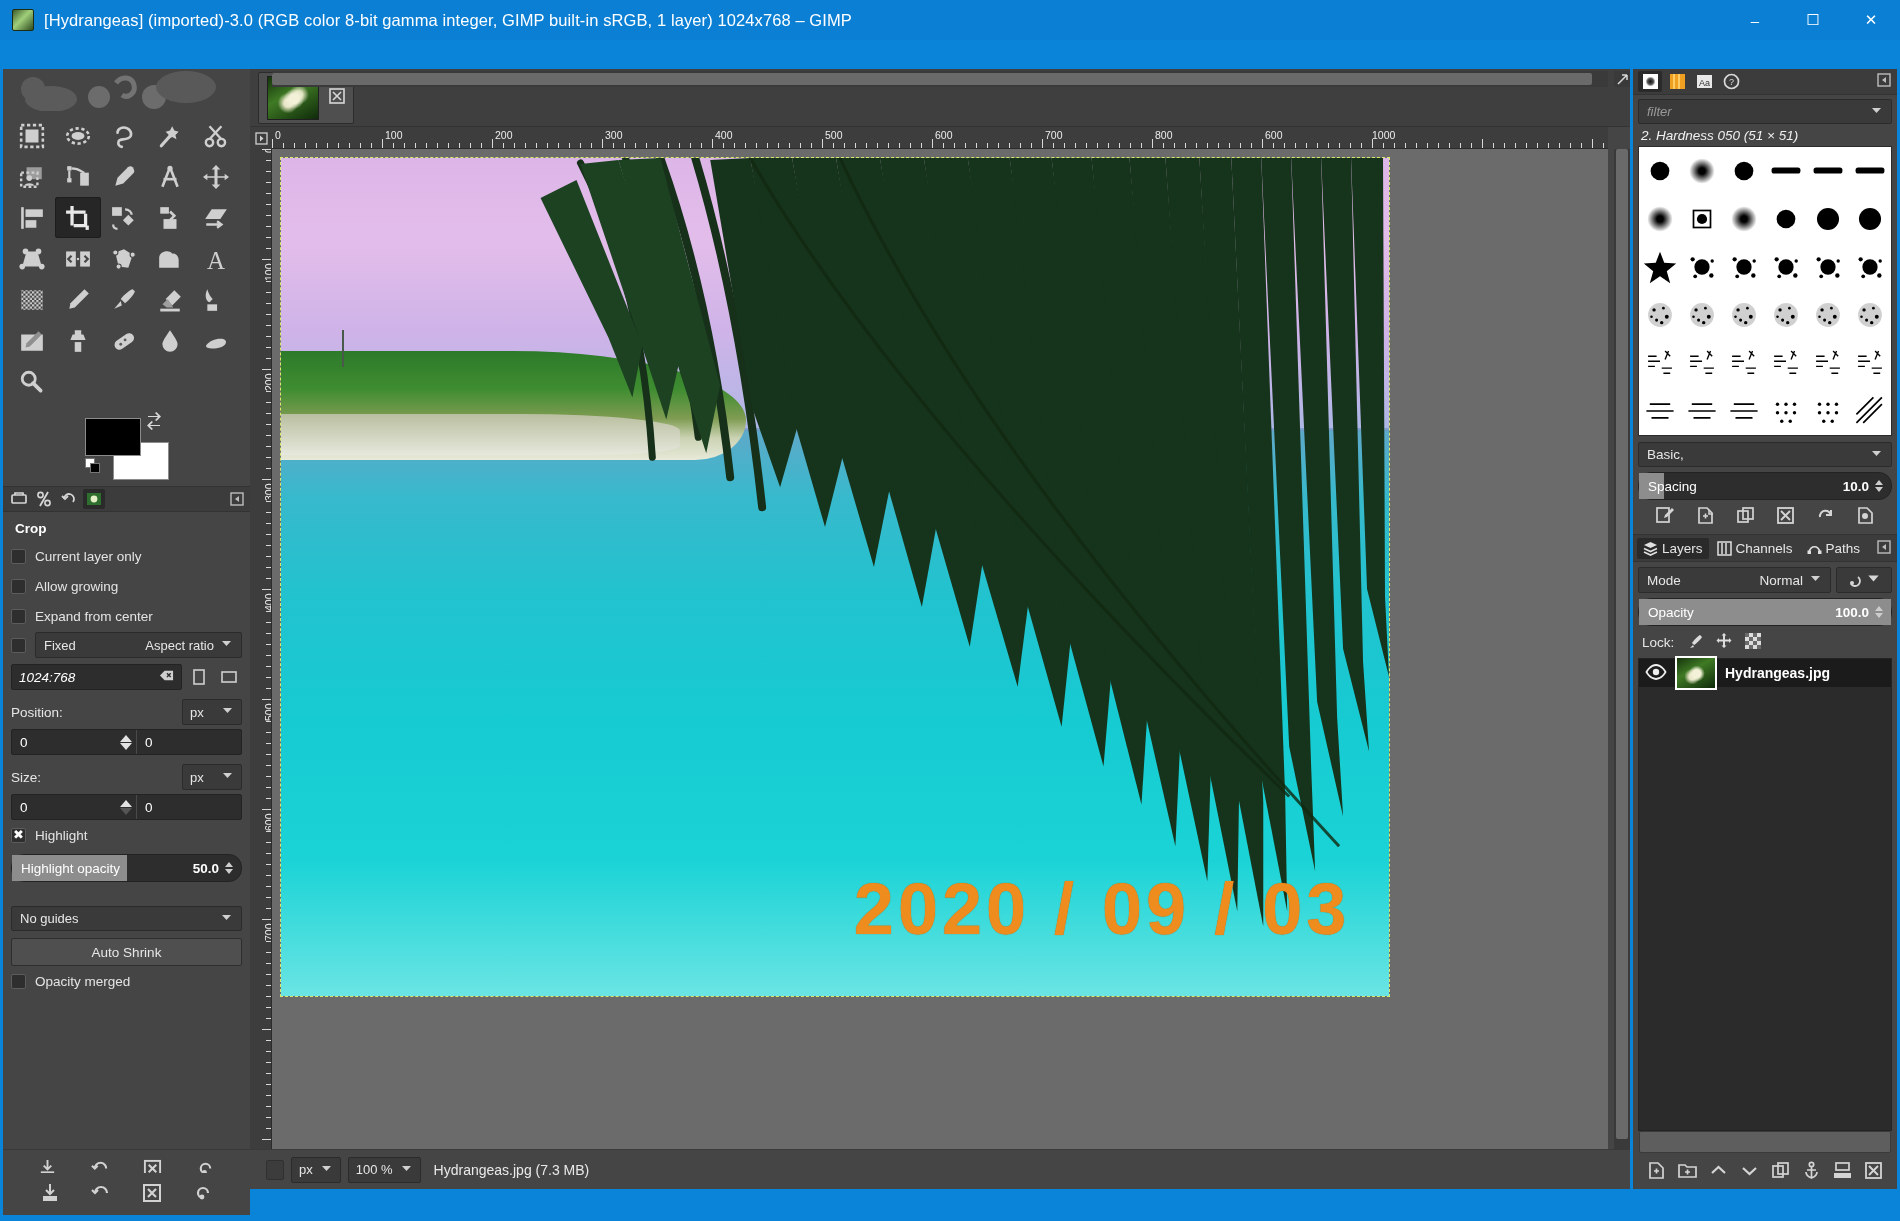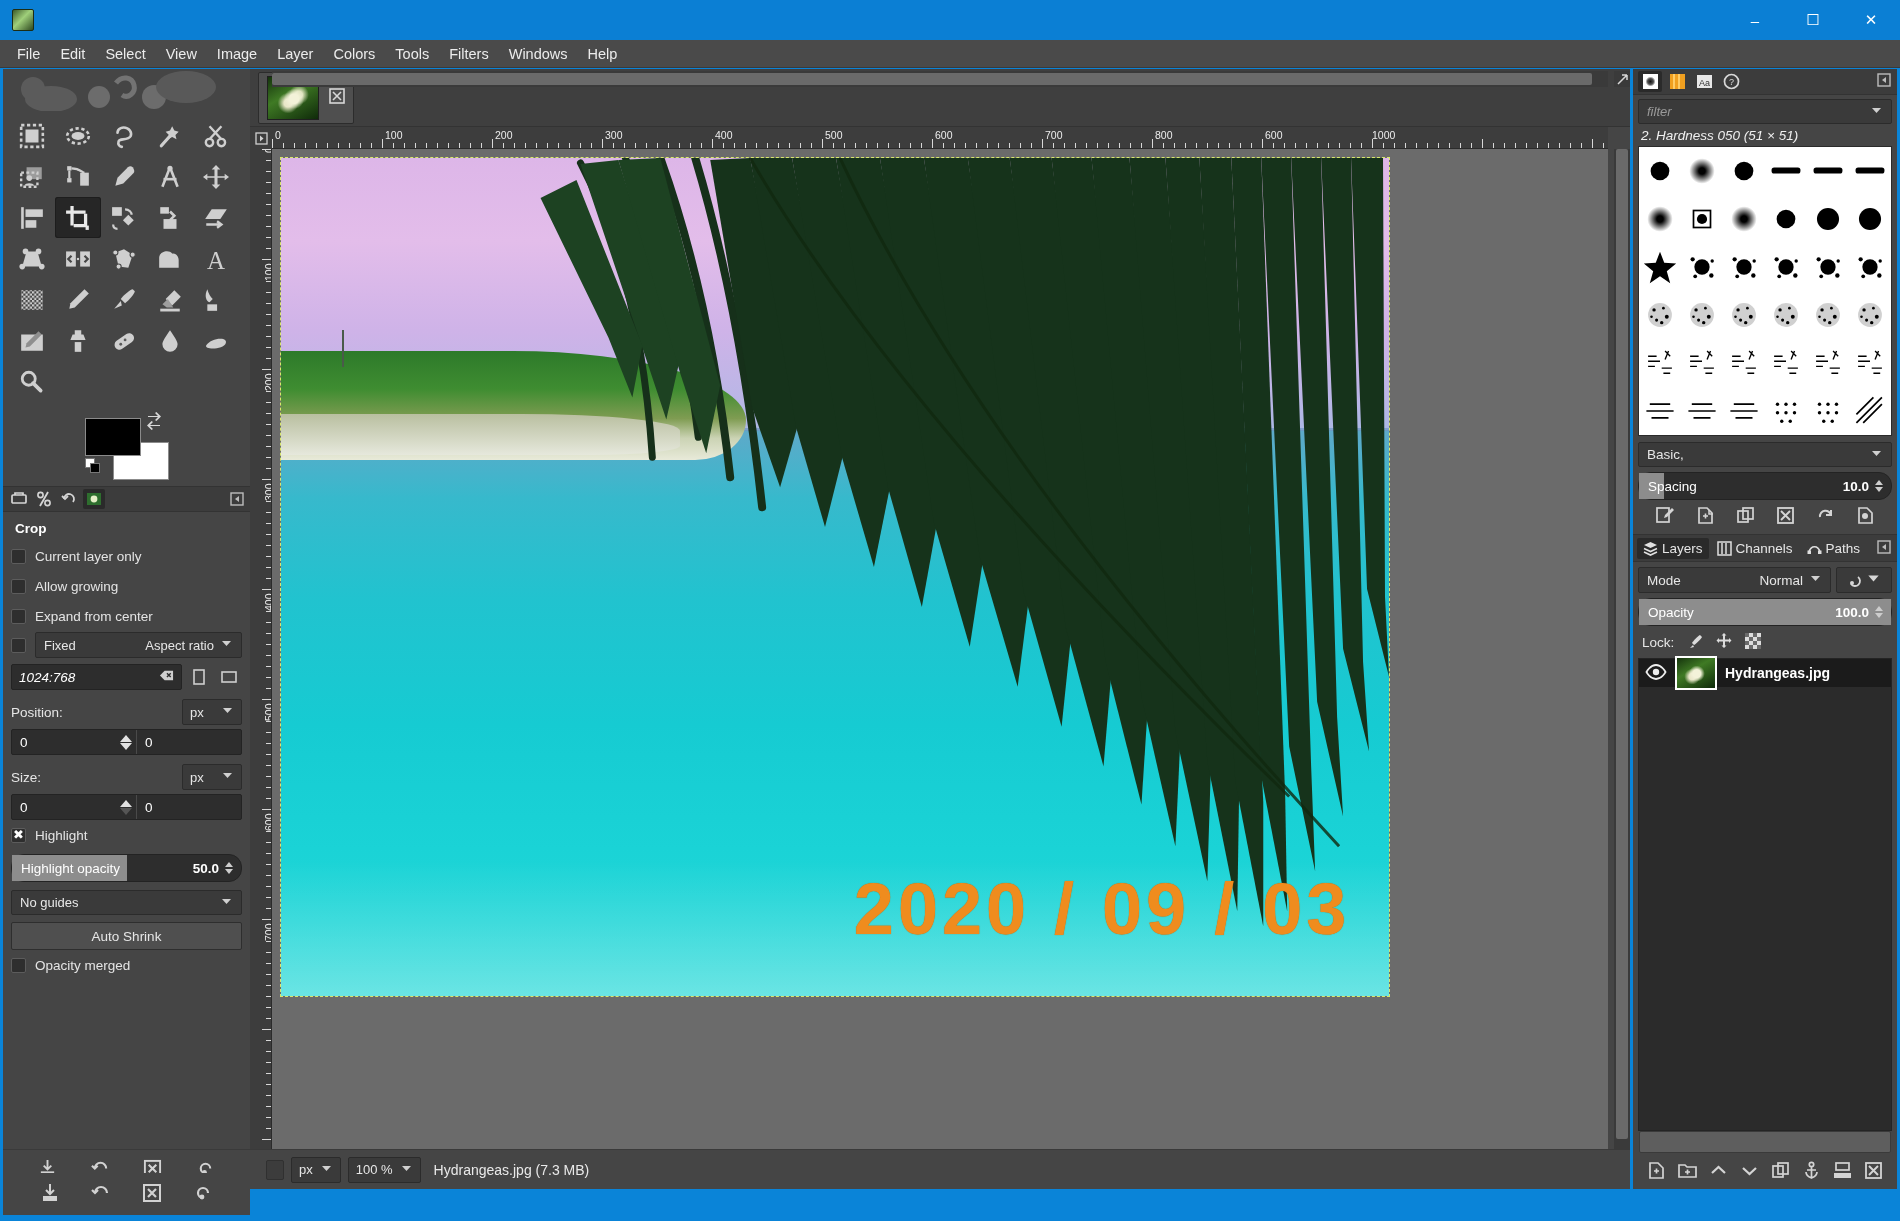--- a/index.html
+++ b/index.html
@@ -253,40 +253,28 @@
   .layer-btnrow .b{padding:3px;border-radius:3px;}
   .layer-btnrow .b svg{width:19px;height:19px;fill:#d4d4d4;}
 </style>
 </head>
 <body>
 
 <div class="app">
 
   <div class="titlebar">
     <div class="title-icon"></div>
+    <div class="title-text">[Hydrangeas] (imported)-3.0 (RGB color 8-bit gamma integer, GIMP built-in sRGB, 1 layer) 1024x768 – GIMP</div>
     <div class="win-btns">
       <div class="win-btn">–</div>
       <div class="win-btn">☐</div>
       <div class="win-btn close">✕</div>
     </div>
   </div>
 
-  <div class="menubar">
-    <div class="menu-item">File</div>
-    <div class="menu-item">Edit</div>
-    <div class="menu-item">Select</div>
-    <div class="menu-item">View</div>
-    <div class="menu-item">Image</div>
-    <div class="menu-item">Layer</div>
-    <div class="menu-item">Colors</div>
-    <div class="menu-item">Tools</div>
-    <div class="menu-item">Filters</div>
-    <div class="menu-item">Windows</div>
-    <div class="menu-item">Help</div>
-  </div>
 
   <div class="left-dock">
 
     <div class="toolbox-header">
       <svg class="tb-wilber" viewBox="0 0 210 52">
         <ellipse cx="40" cy="40" rx="26" ry="13" fill="#6e6e6e"></ellipse>
         <circle cx="22" cy="30" r="12" fill="#6e6e6e"></circle>
         <circle cx="88" cy="38" r="11" fill="#8c8c8c"></circle>
         <circle cx="143" cy="38" r="12" fill="#8c8c8c"></circle>
         <path d="M105 24c6-8 16-6 18 2s-6 14-12 10" fill="none" stroke="#9a9a9a" stroke-width="5"></path>
@@ -647,21 +635,21 @@
         <div class="slider">
           <div class="fill" style="width:50%"></div>
           <span class="sl-lbl">Highlight opacity</span>
           <span class="sl-val">50.0</span>
           <span class="sl-sp">
               <i class="u"></i>
               <i class="d"></i>
             </span>
         </div>
 
-        <div class="combo" style="margin-top:8px">
+        <div class="combo" style="margin-top:24px">
           <span>No guides</span>
           <span class="chev"><svg viewBox="0 0 13 13">
                 <path d="M2 4l4.5 5L11 4z"></path>
               </svg></span>
         </div>
 
         <div class="btn-wide">Auto Shrink</div>
 
         <div class="chk-row">
           <span class="chk"></span>

